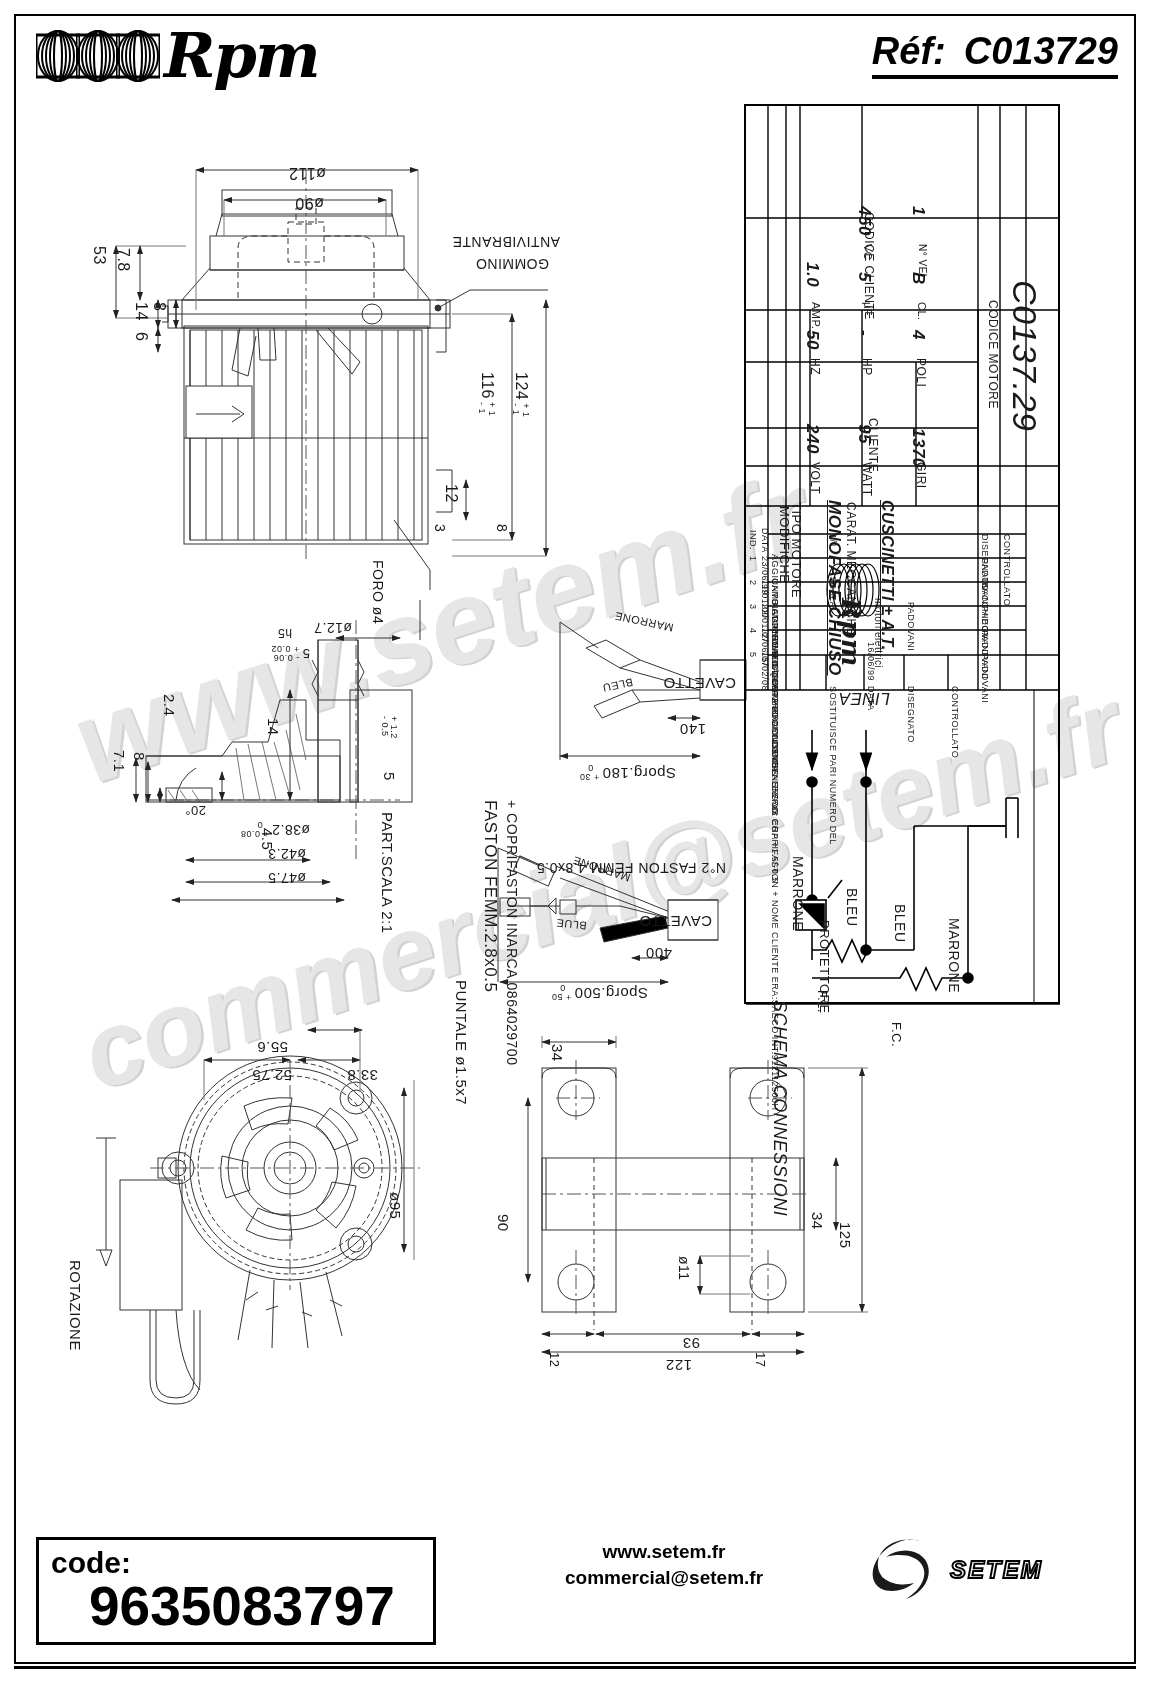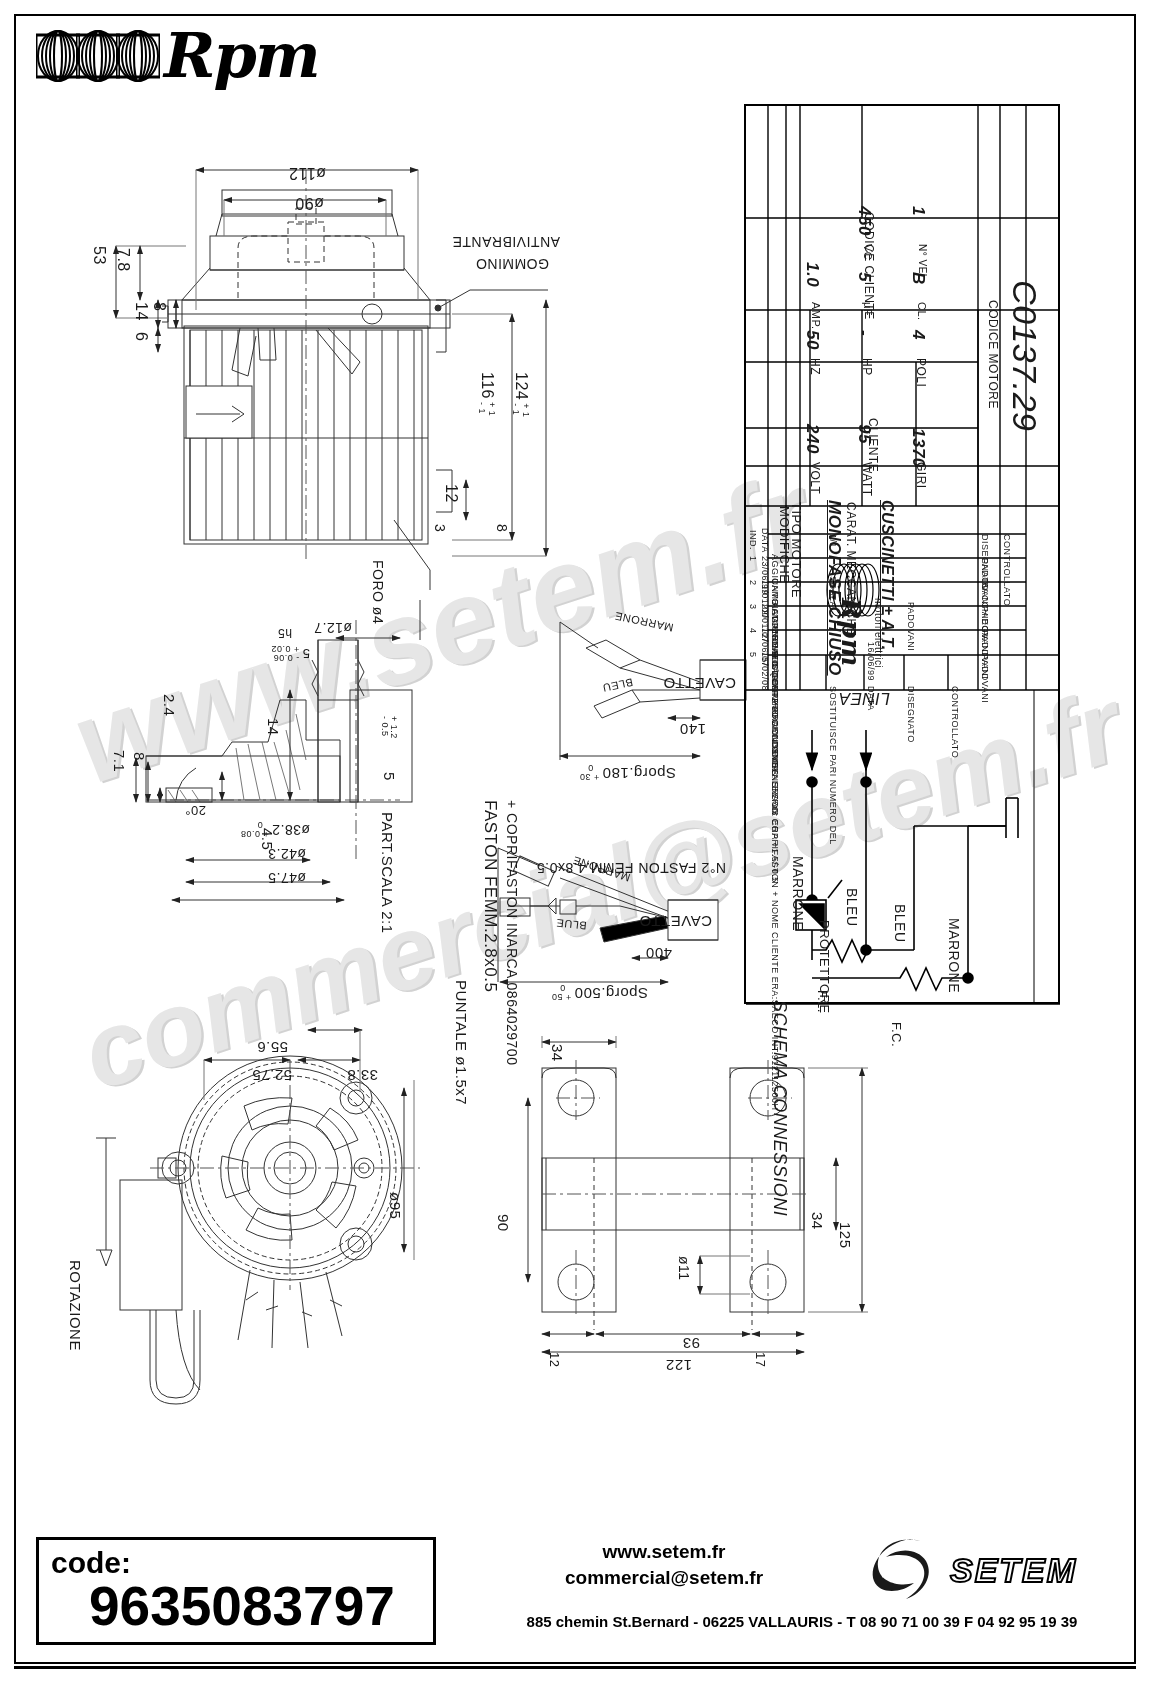--- a/index.html
+++ b/index.html
@@ -30,21 +30,21 @@
   
   .tb{position:absolute;left:744px;top:104px;width:316px;height:900px;border:2px solid #000;box-sizing:border-box;background:transparent;}
   
   .footer{position:absolute;left:14px;bottom:14px;width:1122px;height:148px;box-sizing:border-box;}
   .codebox{position:absolute;left:22px;top:16px;width:400px;height:108px;border:3px solid #000;box-sizing:border-box;}
   .code-lbl{position:absolute;left:12px;top:6px;font-size:30px;font-weight:bold;}
   .code-num{position:absolute;left:50px;top:34px;font-size:55px;font-weight:bold;letter-spacing:0px;}
   .site{position:absolute;left:470px;top:18px;width:360px;text-align:center;font-size:19px;font-weight:bold;line-height:1.35;}
   .addr{position:absolute;left:438px;top:92px;width:700px;text-align:center;font-size:15px;font-weight:bold;}
   .setem-logo{position:absolute;left:852px;top:12px;display:flex;align-items:center;gap:6px;}
-  .setem-word{font-family:"Liberation Sans",sans-serif;font-weight:bold;font-style:italic;font-size:34px;letter-spacing:2px;
+  .setem-word{font-family:"Liberation Sans",sans-serif;font-weight:bold;font-style:italic;font-size:24px;letter-spacing:2px;
       color:#fff;-webkit-text-stroke:2px #000;text-stroke:2px #000;}
   .footer-rule{position:absolute;left:0;bottom:0;width:100%;height:3px;background:#000;}
 </style>
 </head>
 <body>
 
 <div id="page">
 
   <div class="frame"></div>
 
@@ -77,20 +77,23 @@
         <ellipse cx="22" cy="27" rx="12" ry="25"></ellipse>
             <ellipse cx="22" cy="27" rx="8" ry="25"></ellipse>
         <ellipse cx="22" cy="27" rx="4" ry="25"></ellipse>
           </g>
         <rect x="0" y="6" width="44" height="42" fill="none" stroke="#000" stroke-width="3"></rect>
         </svg>
     </span>
     <span class="logo-text">Rpm</span>
   </div>
 
+  <div class="ref">
+    <span class="lbl">Réf:</span><span>C013729</span>
+  </div>
 
   <div class="wm wm1">www.setem.fr</div>
   <div class="wm wm2">commercial@setem.fr</div>
 
   <svg class="layer">
     <defs>
       <marker id="ar" markerWidth="9" markerHeight="9" refX="8" refY="3" orient="auto">
         <path d="M0,0 L9,3 L0,6 z" fill="#222"></path>
         </marker>
       <marker id="arS" markerWidth="9" markerHeight="9" refX="1" refY="3" orient="auto">
@@ -541,21 +544,20 @@
 
   <div class="footer">
     <div class="codebox">
       <div class="code-lbl">code:</div>
       <div class="code-num">9635083797</div>
     </div>
     <div class="site">
       <div>www.setem.fr</div>
       <div>commercial@setem.fr</div>
     </div>
-    <div class="addr">885 chemin St.Bernard  -  06225 VALLAURIS  -  T 08 90 71 00 39   F 04 92 95 19 39</div>
     <div class="setem-logo">
       <svg width="78" height="74" viewBox="0 0 78 74">
         <path d="M54 8 C30 2 10 16 12 34 C14 50 34 54 48 50 C36 60 14 62 8 48
                  C2 32 18 10 44 6 Z" fill="#1a1a1a"></path>
         <path d="M20 24 C34 14 52 16 60 28 C68 42 58 60 40 66 C56 56 62 42 56 32
                  C50 22 34 20 20 24 Z" fill="#1a1a1a"></path>
         <g stroke="#fff" stroke-width="1.2" fill="none">
           <path d="M18 28 C30 22 44 24 50 32"></path>
           <path d="M16 36 C28 30 44 32 50 40"></path>
           <path d="M16 44 C28 38 44 40 50 48"></path>

